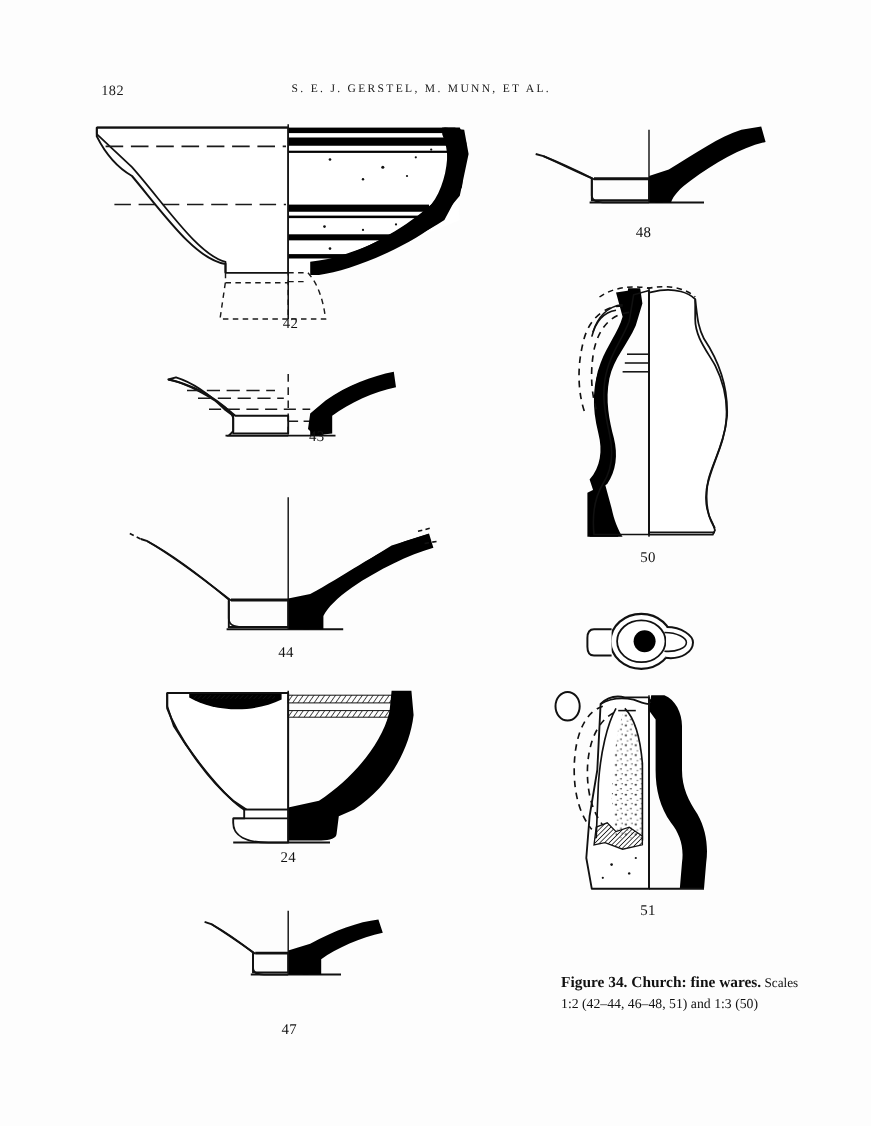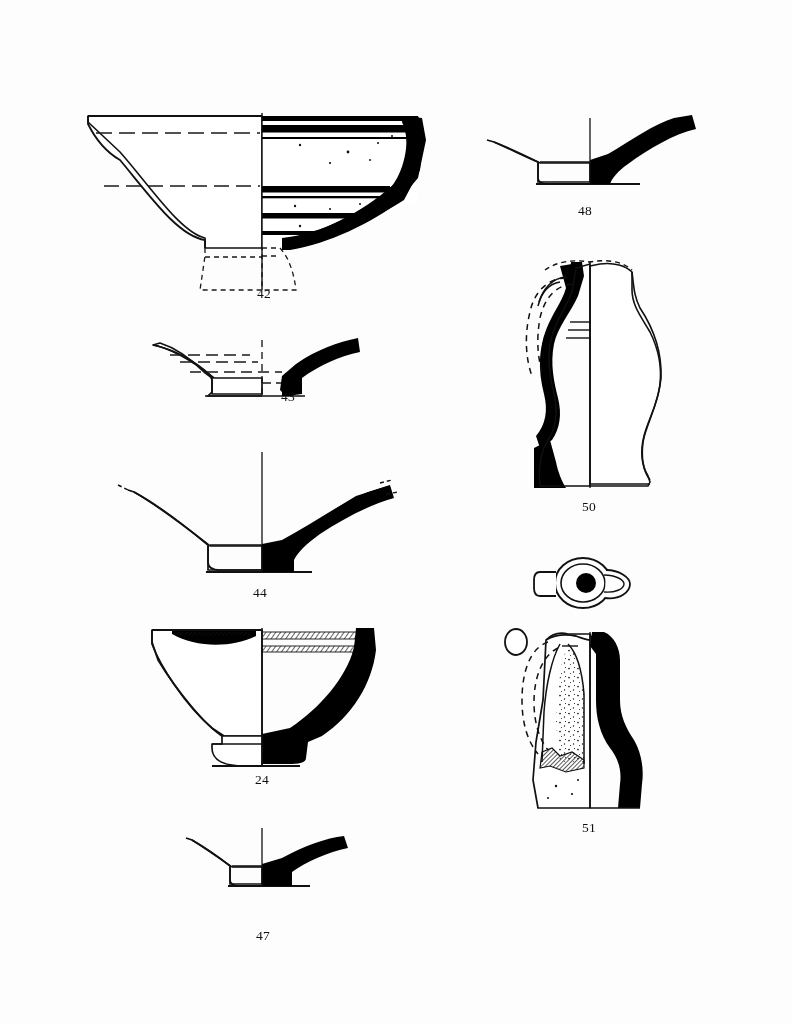--- a/index.html
+++ b/index.html
@@ -94,20 +94,24 @@
   .caption .cap-line2 {
     display: block;
     font-size: 12.5px;
   }
 </style>
 </head>
 <body>
 
 <div class="page">
 
+  <div class="header">
+    <div class="folio">182</div>
+    <div class="running-title">S. E. J. Gerstel, M. Munn, et al.</div>
+  </div>
 
   <div class="plate">
     <svg width="792" height="1024" viewBox="0 0 792 1024" xmlns="http://www.w3.org/2000/svg">
       <defs>
         <pattern id="hatch" width="4" height="4" patternUnits="userSpaceOnUse" patternTransform="rotate(35)">
           <line x1="0" y1="0" x2="0" y2="4" stroke="#111" stroke-width="1.3"></line>
         </pattern>
         <pattern id="hatchDense" width="3" height="3" patternUnits="userSpaceOnUse" patternTransform="rotate(45)">
           <line x1="0" y1="0" x2="0" y2="3" stroke="#111" stroke-width="1.4"></line>
         </pattern>
@@ -389,14 +393,18 @@
 
   <div class="objnum" style="left:264px; top:286px;">42</div>
   <div class="objnum" style="left:261px; top:389px;margin-left:27px;">43</div>
   <div class="objnum" style="left:260px; top:585px;">44</div>
   <div class="objnum" style="left:262px; top:772px;">24</div>
   <div class="objnum" style="left:263px; top:908px;margin-top:20px;">47</div>
   <div class="objnum" style="left:585px; top:203px;">48</div>
   <div class="objnum" style="left:589px; top:499px;">50</div>
   <div class="objnum" style="left:589px; top:820px;">51</div>
 
+  <div class="caption">
+    <span class="cap-strong">Figure 34. Church: fine wares.</span><span class="cap-rest"> Scales</span>
+    <span class="cap-line2">1:2 (42–44, 46–48, 51) and 1:3 (50)</span>
+  </div>
 
 </div>
 
 </body></html>

